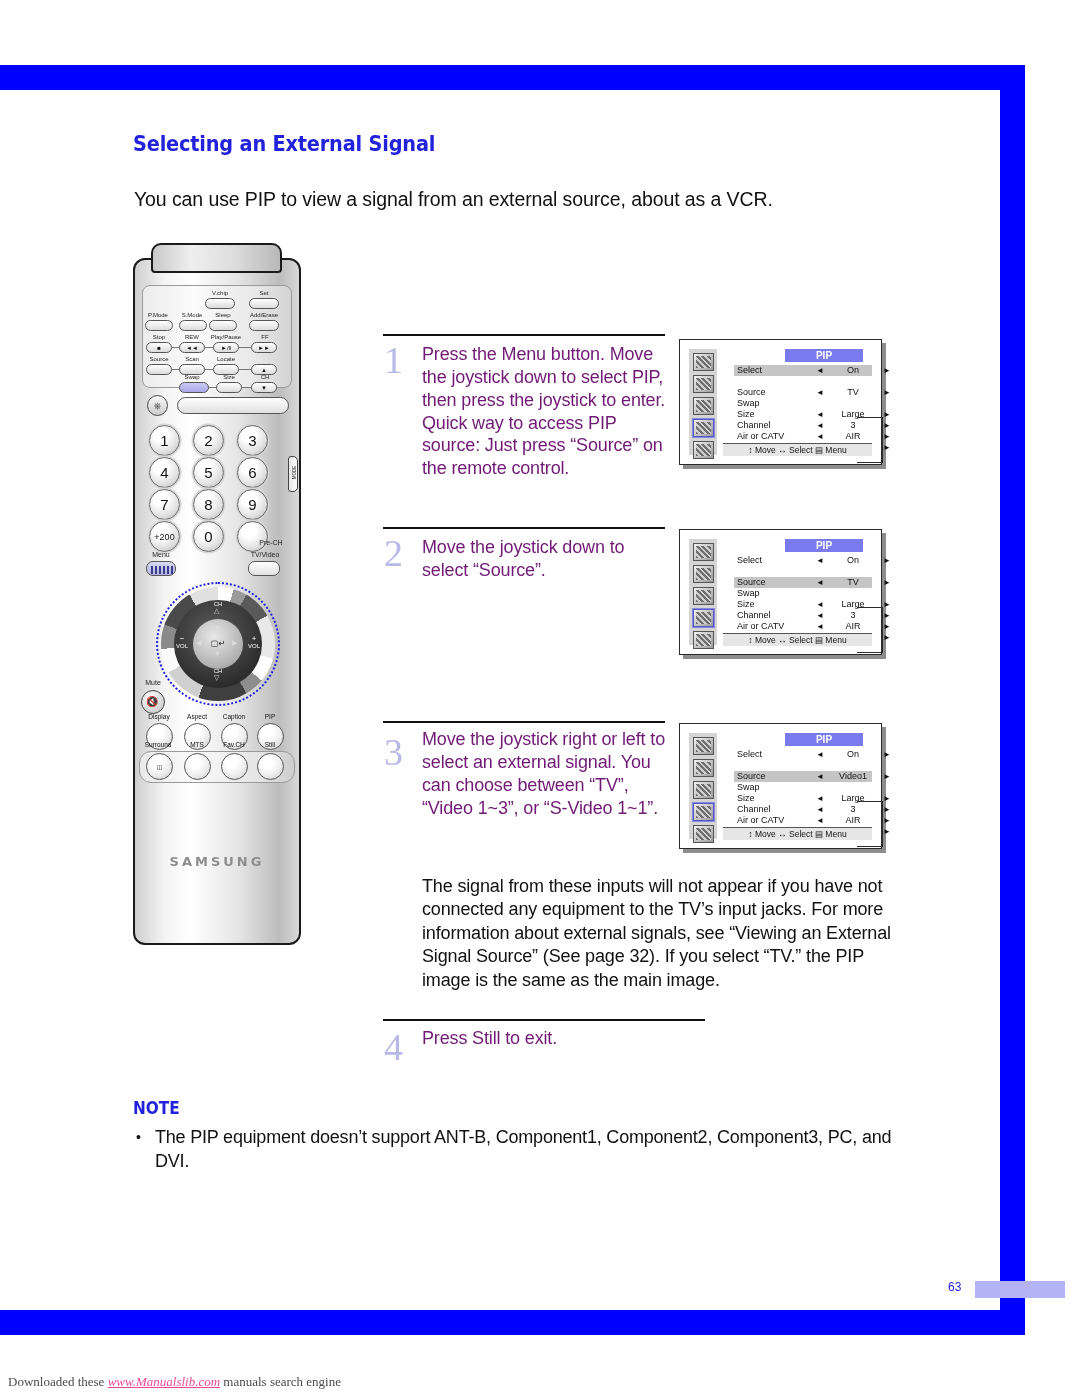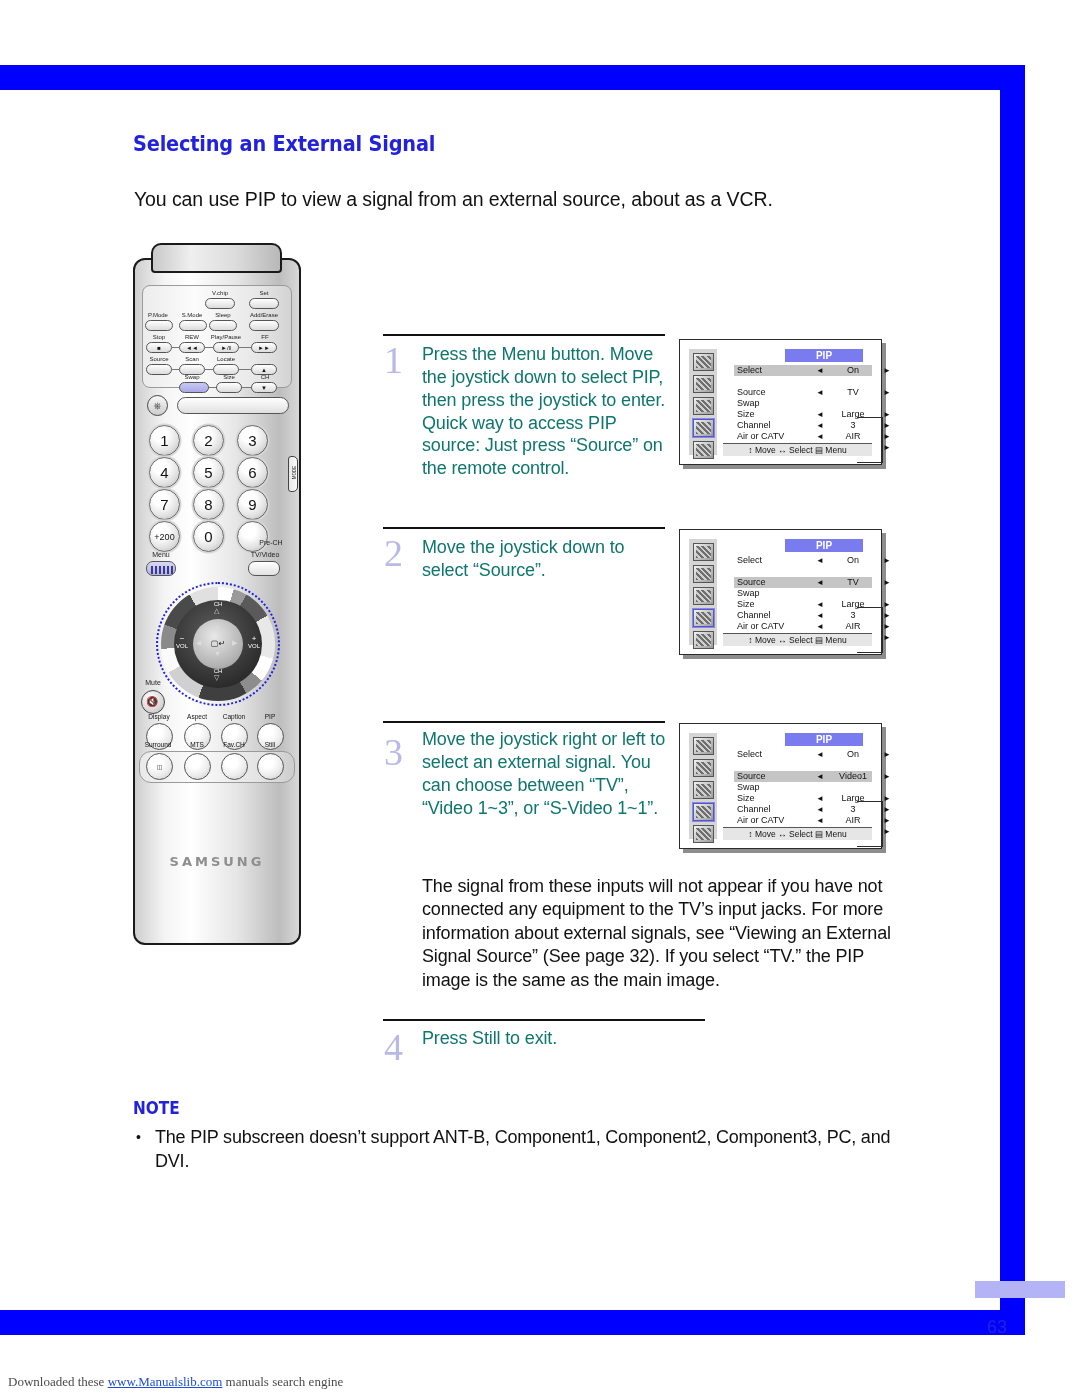--- a/index.html
+++ b/index.html
@@ -167,21 +167,21 @@
     position:absolute; left:0; top:611px; width:168px; text-align:center;
     font-size:13px; font-weight:bold; letter-spacing:3px; color:#8e8e8e;
     font-family:"DejaVu Sans", sans-serif;
   }
   .step-rule { position:absolute; background:#111; height:1.6px; }
   .step-num {
     position:absolute; font-size:38px; color:#b9b9e8; font-weight:normal;
     font-family:"Liberation Serif", serif; line-height:1;
   }
   .step-text {
-    position:absolute; font-size:18px; color:#0f766e; line-height:1.27;
+    position:absolute; font-size:18px; color:#701a75; line-height:1.27;
     font-family:"Liberation Sans", sans-serif; letter-spacing:-0.15px;
   }
   .para-text {
     position:absolute; font-size:18px; color:#111; line-height:1.3;
     font-family:"Liberation Sans", sans-serif; letter-spacing:-0.15px;
   }
 
   
   .osd {
     position:absolute; width:203px; height:126px;
@@ -235,31 +235,31 @@
   }
   #note-bullet { position:absolute; left:136px; top:1129px; font-size:14px; color:#111; }
   #note-text {
     position:absolute; left:155px; top:1125px; width:740px;
     font-size:18px; color:#111; line-height:1.35; letter-spacing:-0.2px;
     font-family:"Liberation Sans", sans-serif;
   }
 
   
   #pagenum {
-    position:absolute; left:987px; top:1280px;
-    font-size:18px; color:#2222dd; font-family:"Liberation Sans", sans-serif;margin-top:37px;
+    position:absolute; left:948px; top:1280px;
+    font-size:12px; color:#2222dd; font-family:"Liberation Sans", sans-serif;
   }
   #pagebar { position:absolute; left:975px; top:1281px; width:90px; height:17px; background:#b3b3f5; }
 
   
   #footer {
     position:absolute; left:8px; top:1374px;
     font-size:13px; color:#4a4a4a; font-family:"Liberation Serif", serif;
   }
-  #footer a { color:#1d4ed8; text-decoration:underline; }
+  #footer a { color:#ec4899; text-decoration:underline;font-style:italic; }
 </style>
 </head>
 <body>
 
 <div id="frame-top"></div>
 <div id="frame-right"></div>
 <div id="frame-bottom"></div>
 <div id="frame-left"></div>
 
 <div id="section-title">Selecting an External Signal</div>
@@ -653,20 +653,20 @@
 <div class="osd-conn" style="left:857px; top:801px; width:26px; height:46px;"></div>
 
 <div class="para-text" style="left:422px; top:875px; width:480px;">The signal from these inputs will not appear if you have not connected any equipment to the TV’s input jacks. For more information about external signals, see “Viewing an External Signal Source” (See page 32).  If you select “TV.” the PIP image is the same as the main image.</div>
 
 <div class="step-rule" style="left:383px; top:1019px; width:322px;"></div>
 <div class="step-num" style="left:384px; top:1028px;">4</div>
 <div class="step-text" style="left:422px; top:1027px; width:260px;">Press Still to exit.</div>
 
 <div id="note-title">NOTE</div>
 <div id="note-bullet">•</div>
-<div id="note-text">The PIP subscreen doesn’t support ANT-B, Component1, Component2, Component3, PC, and DVI.</div>
+<div id="note-text">The PIP equipment doesn’t support ANT-B, Component1, Component2, Component3, PC, and DVI.</div>
 
 <div id="pagebar"></div>
 <div id="pagenum">63</div>
 
 <div id="footer">
   <span>Downloaded these </span><a href="#">www.Manualslib.com</a><span> manuals search engine</span>
 </div>
 
 </body></html>

